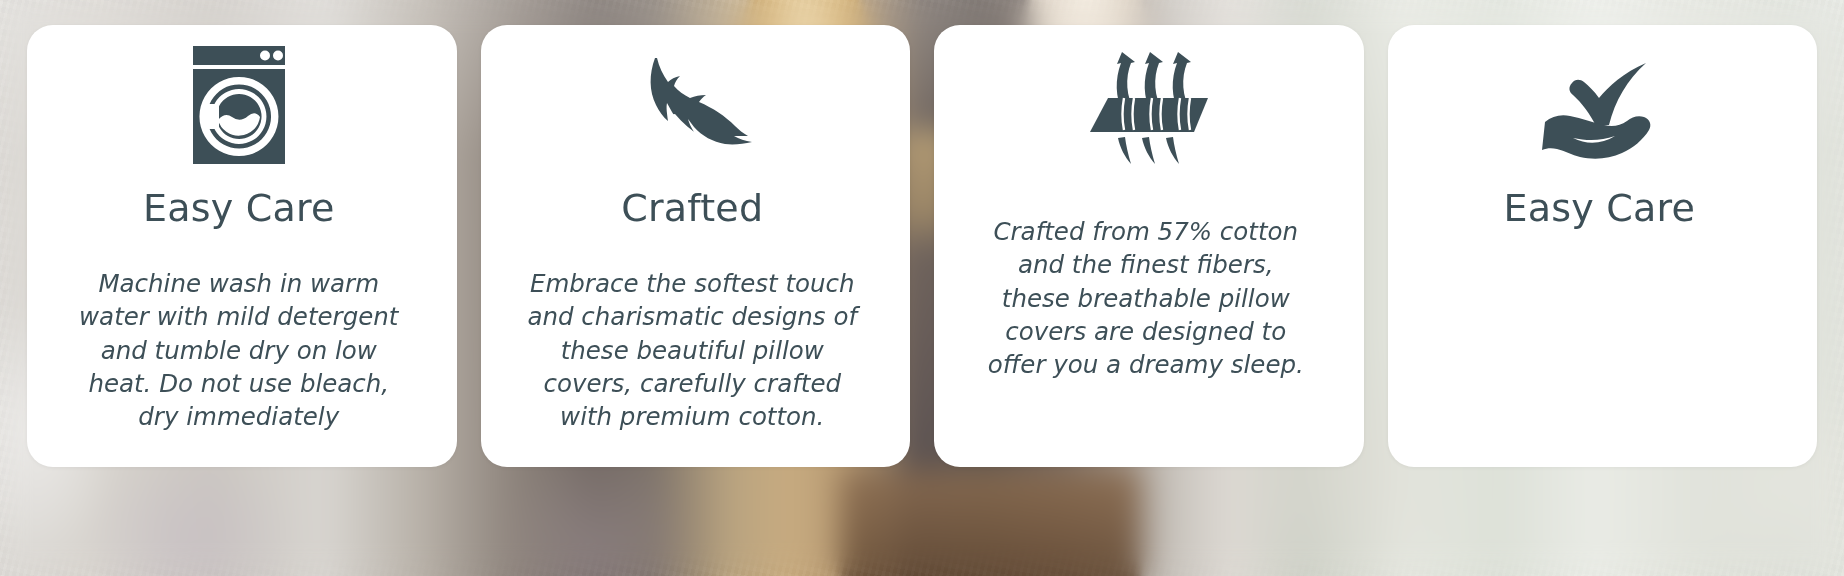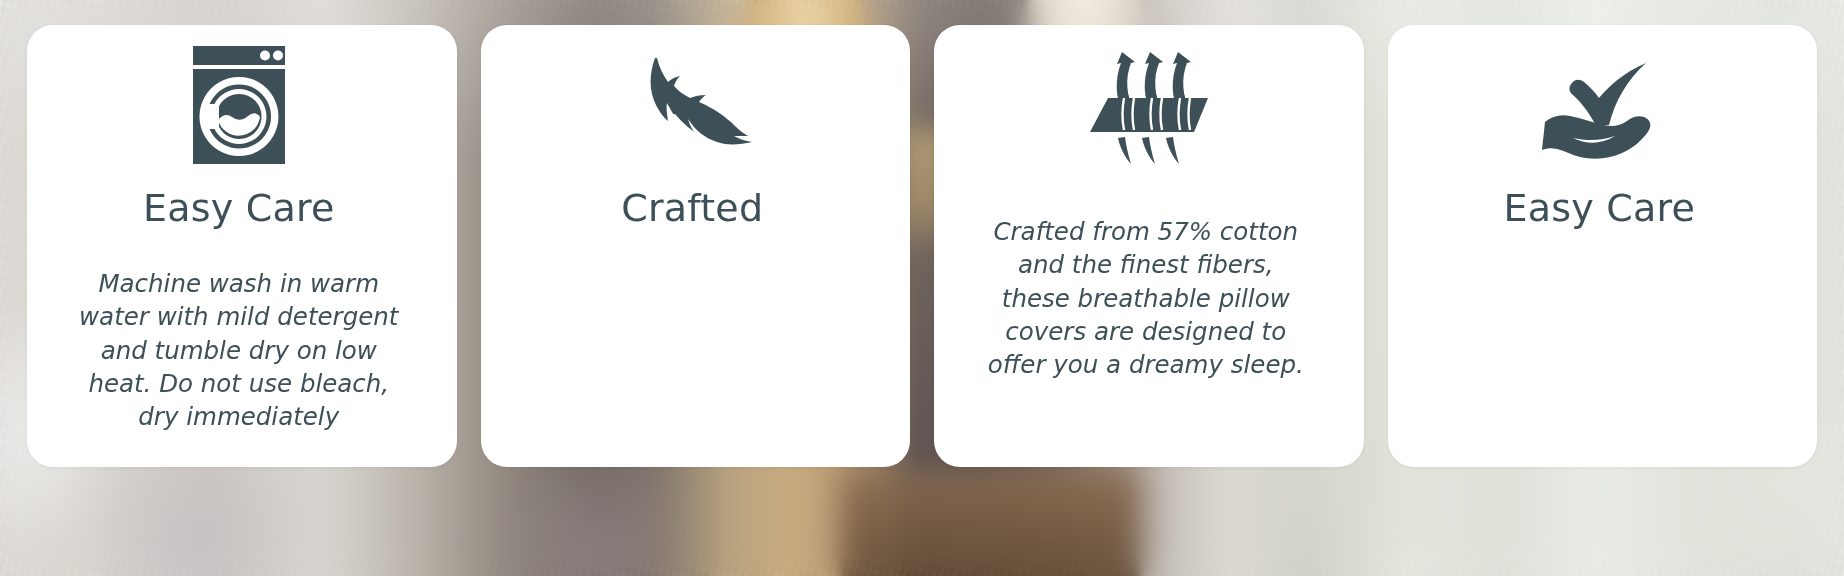--- a/index.html
+++ b/index.html
@@ -200,20 +200,21 @@
     </div>
 
     <div class="card">
       <div class="icon-wrap">
         <svg width="142" height="100" viewBox="0 0 142 100" fill="none">
           <path d="M34 3 c-6 16 -6 33 1 47 c3 6 7 12 12 16 c-1 -8 -2 -13 -1 -18 l5 9 c5 9 13 16 22 20 c-3 -5 -5 -9 -6 -13 l6 8 c8 9 19 15 31 17 c9 1 18 0 27 -2 c-7 -1 -13 -3 -18 -6 l14 0 c-5 -3 -9 -6 -13 -10 c-10 -10 -22 -18 -36 -24 c2 -3 4 -5 7 -7 c-6 0 -11 1 -16 3 c-6 -3 -12 -7 -16 -12 c1 -4 3 -7 6 -10 c-5 1 -9 3 -12 6 c-5 -7 -9 -15 -11 -24 Z" fill="#3d4f57"></path>
           <path d="M47 60 c10 14 24 25 41 31 c8 3 17 4 26 4 c-24 -5 -45 -18 -60 -36 Z" fill="#ffffff"></path>
         </svg>
       </div>
       <div class="card-title">Crafted</div>
+      <div class="card-body">Embrace the softest touch and charismatic designs of these beautiful pillow covers, carefully crafted with premium cotton.</div>
     </div>
 
     <div class="card">
       <div class="icon-wrap">
         <svg width="124" height="122" viewBox="0 0 124 122" fill="none">
           <g fill="#3d4f57">
             <path d="M38 8 l-5 12 l4 -1 c-6 16 -6 34 2 50 l12 -1 c-9 -16 -10 -34 -4 -49 l4 -1 Z"></path>
             <path d="M66 8 l-5 12 l4 -1 c-6 16 -6 34 2 50 l12 -1 c-9 -16 -10 -34 -4 -49 l4 -1 Z"></path>
             <path d="M94 8 l-5 12 l4 -1 c-6 16 -6 34 2 50 l12 -1 c-9 -16 -10 -34 -4 -49 l4 -1 Z"></path>
           </g>

